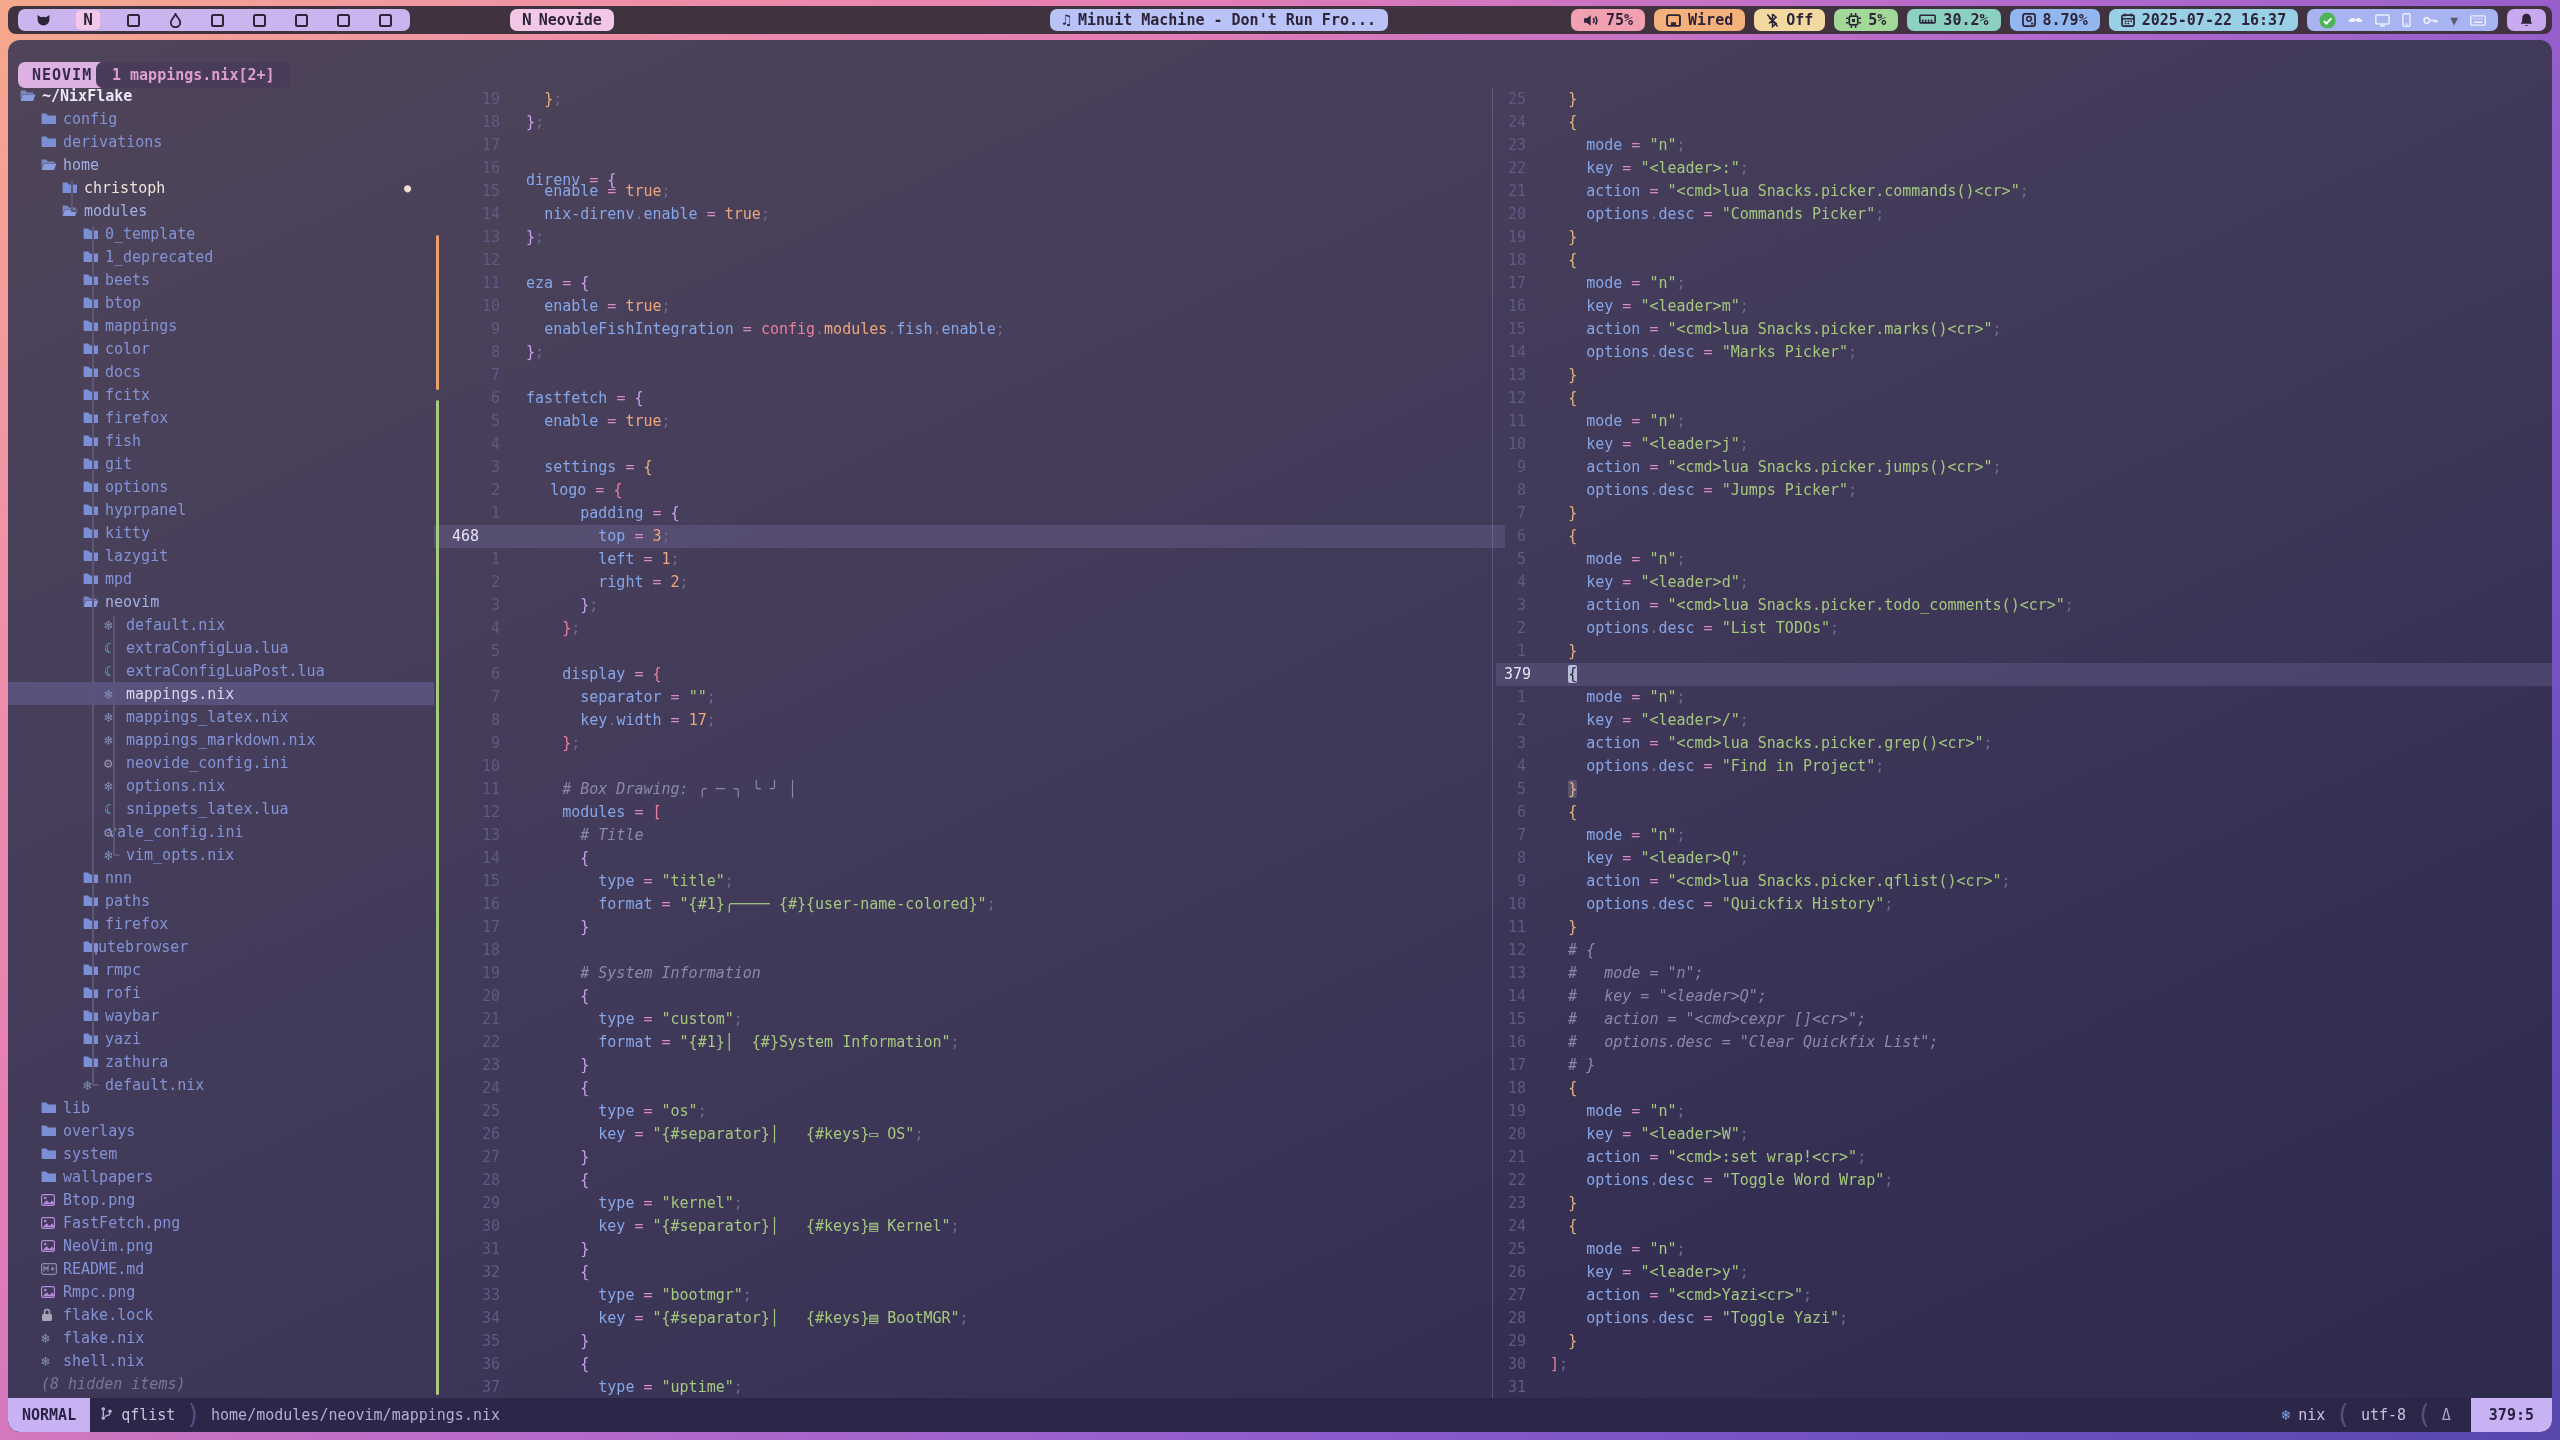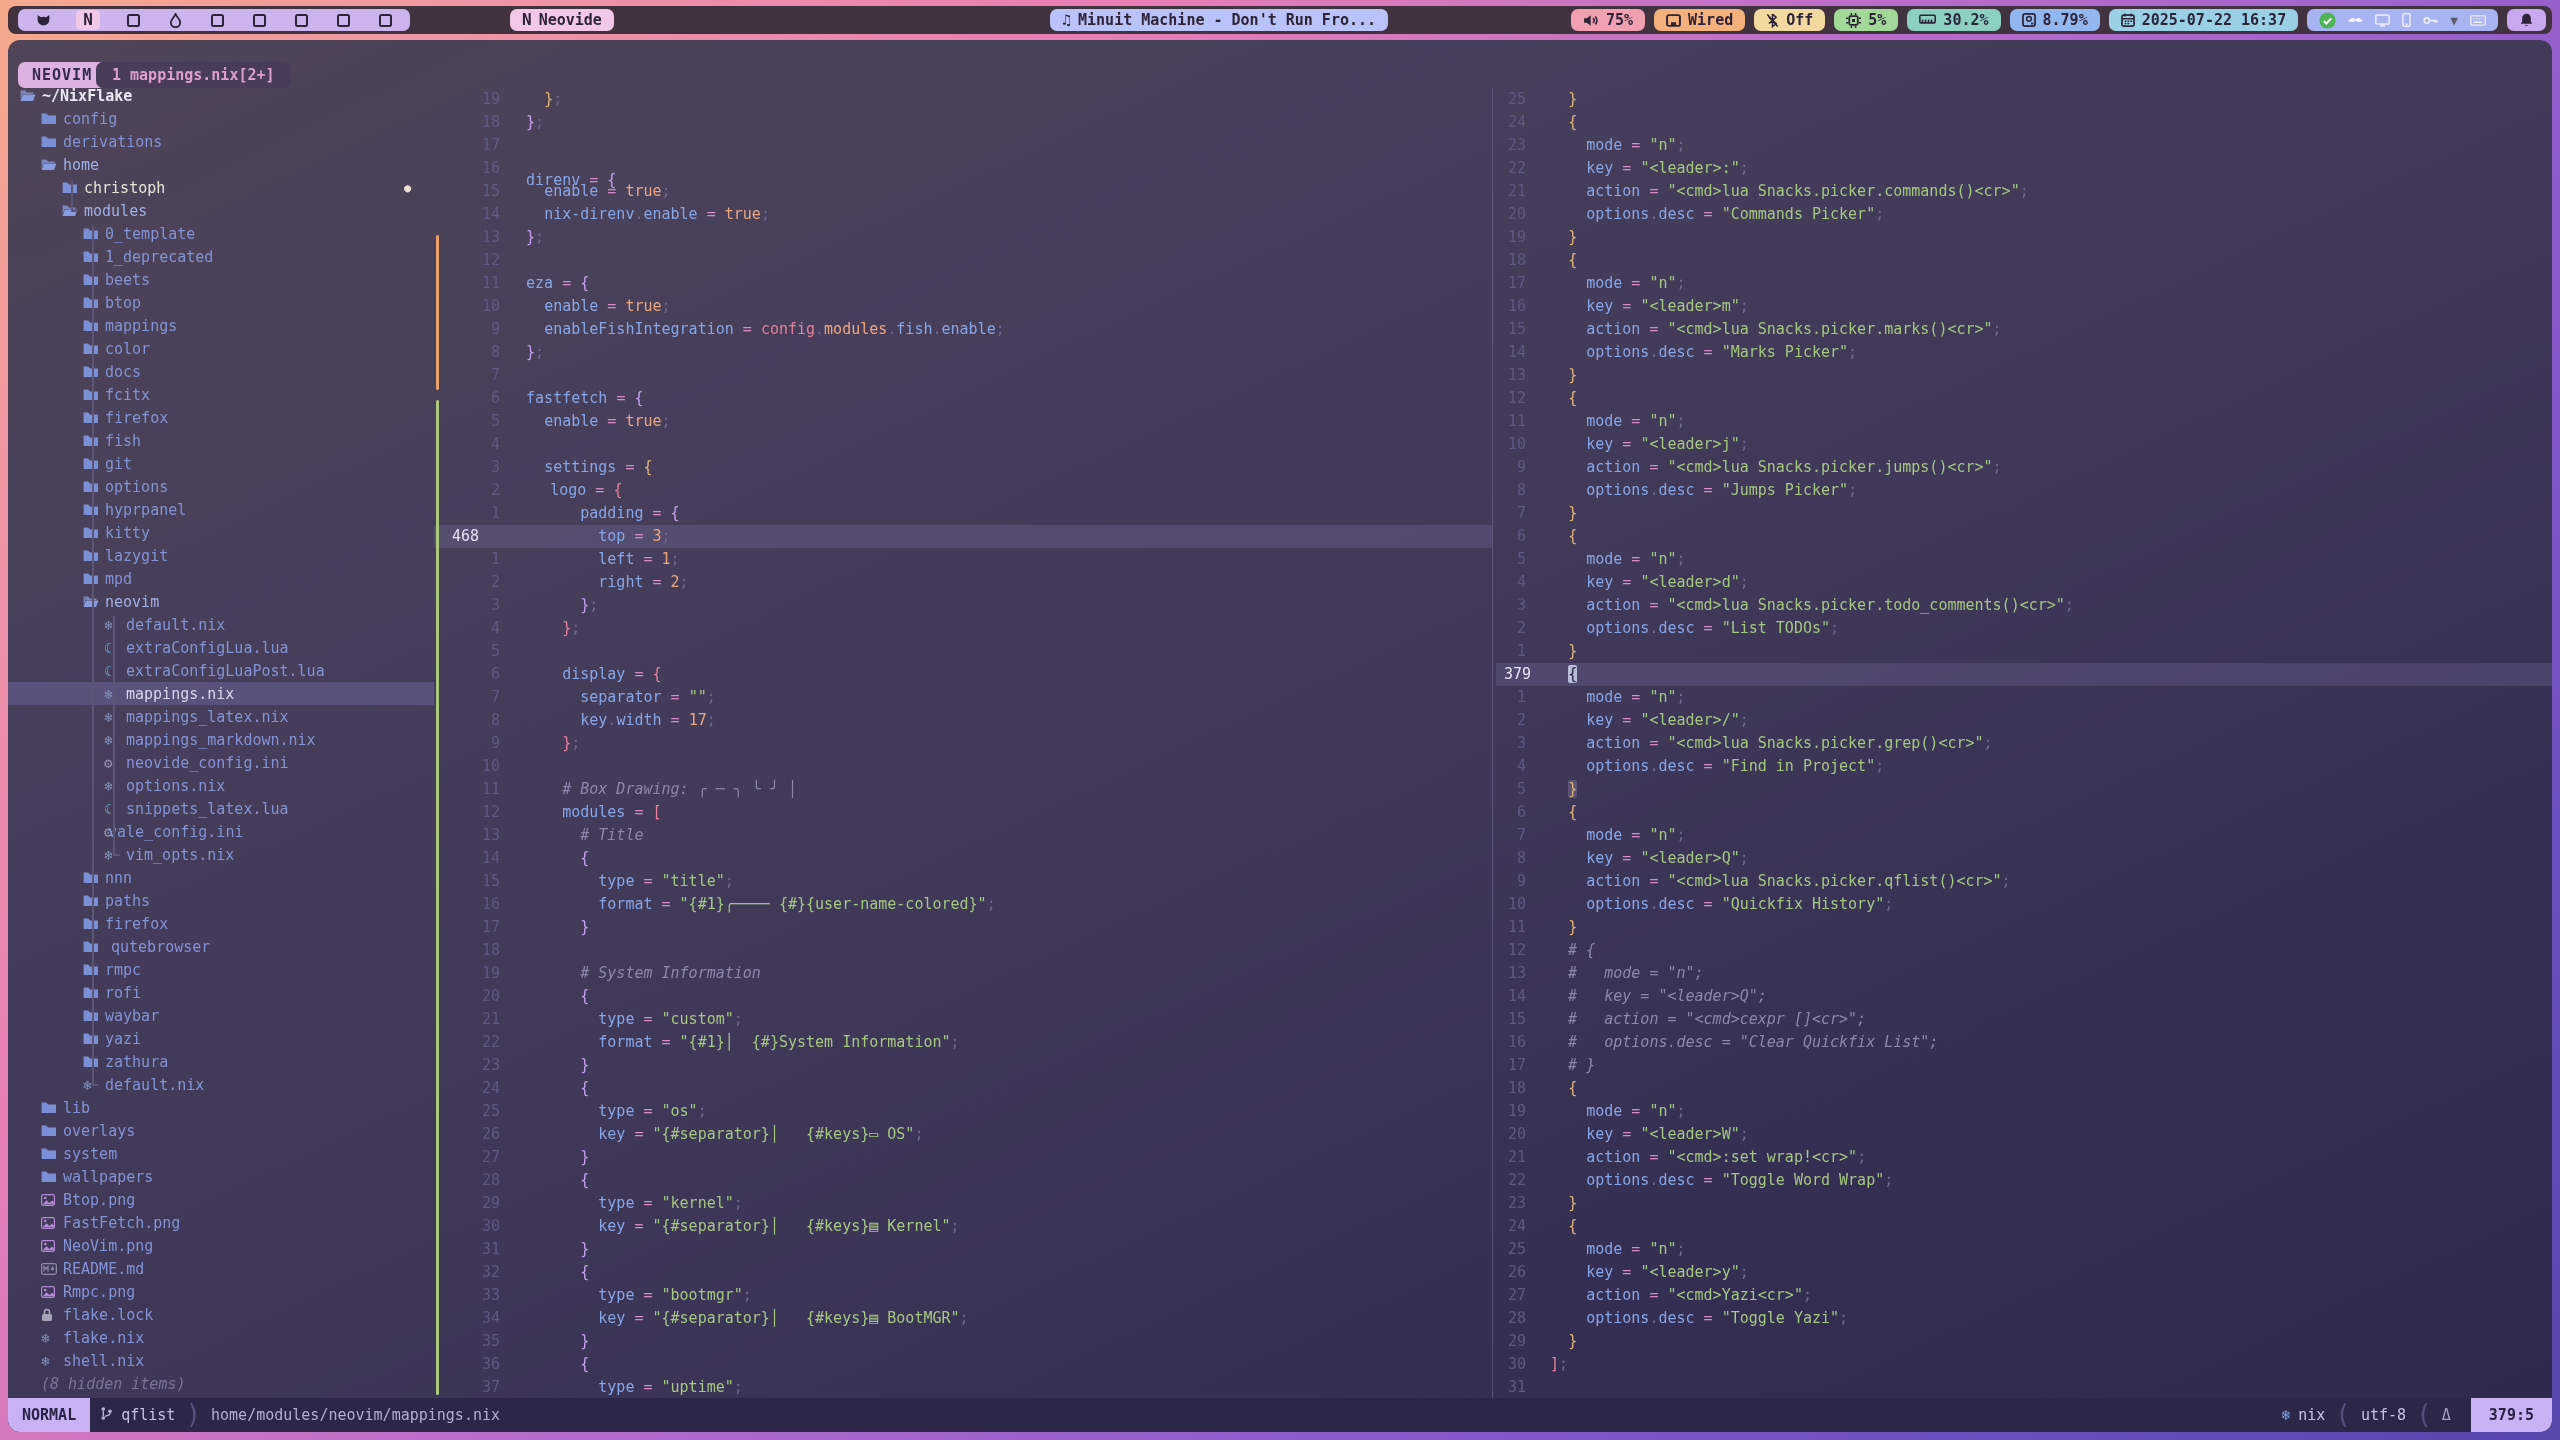--- a/index.html
+++ b/index.html
@@ -47,21 +47,21 @@
   .guide{position:absolute;width:1.5px;background:#5b5576;}
   .guide-stub{position:absolute;height:1.5px;background:#5b5576;}
   .c-folder{color:#7b8fd6}.c-folderopen{color:#8a9ce0}.c-nix{color:#8490b8}.c-lua{color:#6fb1dc}
   .c-gear{color:#9a96b4}.c-img{color:#b48ad8}.c-md{color:#8e8aa8}.c-lock{color:#a8a4b8}
 
   
   .code-row{position:absolute;height:23px;line-height:23px;font-size:15px;white-space:pre;}
   .code-row .ln{position:absolute;color:#5f5a82;text-align:right;}
   .code-row .ln.cur{color:#e8e3f6;text-align:left;}
   .code-text{position:absolute;top:0;}
-  .cursorline{background:rgba(175,162,228,0.16);}
+  .cursorline{background:rgba(175,162,228,0.16);padding-left:13px;}
   .tk-k{color:#87a6e8}.tk-o{color:#d98bc9}.tk-p{color:#6f6a92}.tk-s{color:#a5c87f}
   .tk-n{color:#eda77e}.tk-sp{color:#e87f9e}.tk-c{color:#8d87ab;font-style:italic}
   .tk-d0{color:#ea7f9f}.tk-d1{color:#c7a0f0}.tk-d2{color:#e0b57c}.tk-rb{color:#e87f9e}
   .cursor-block{background:#b9bcd8;color:#26223e;border-radius:2px;}
   .match-paren{background:#5a5376;color:#e0b57c;border-radius:2px;}
   .signseg{position:absolute;width:3px;border-radius:2px;}
   .pane-sep{position:absolute;width:1px;background:rgba(150,140,190,0.35);}
 
   
   .statusline{position:absolute;left:0;right:0;bottom:0;height:34px;background:#2c2648;
@@ -522,21 +522,21 @@
             </svg>
           </span>
           <span class="tree-label" style="left: 97px;">firefox</span>
         </div>
         <div class="tree-row" style="top: 851px;">
           <span class="tree-ico c-folder" style="left: 75px;">
             <svg width="15" height="13" viewBox="0 0 15 13" fill="none" xmlns="http://www.w3.org/2000/svg">
               <path d="M0.6 1.4 h4.6 l1.8 2 h7.4 a0.8 0.8 0 0 1 0.8 0.8 v7 a0.9 0.9 0 0 1 -0.9 0.9 H1.5 a0.9 0.9 0 0 1 -0.9 -0.9 Z" fill="currentColor"></path>
             </svg>
           </span>
-          <span class="tree-label" style="left: 103px;">qutebrowser</span>
+          <span class="tree-label" style="left: 81px;">qutebrowser</span>
         </div>
         <div class="tree-row" style="top: 874px;">
           <span class="tree-ico c-folder" style="left: 75px;">
             <svg width="15" height="13" viewBox="0 0 15 13" fill="none" xmlns="http://www.w3.org/2000/svg">
               <path d="M0.6 1.4 h4.6 l1.8 2 h7.4 a0.8 0.8 0 0 1 0.8 0.8 v7 a0.9 0.9 0 0 1 -0.9 0.9 H1.5 a0.9 0.9 0 0 1 -0.9 -0.9 Z" fill="currentColor"></path>
             </svg>
           </span>
           <span class="tree-label" style="left: 97px;">rmpc</span>
         </div>
         <div class="tree-row" style="top: 897px;">

